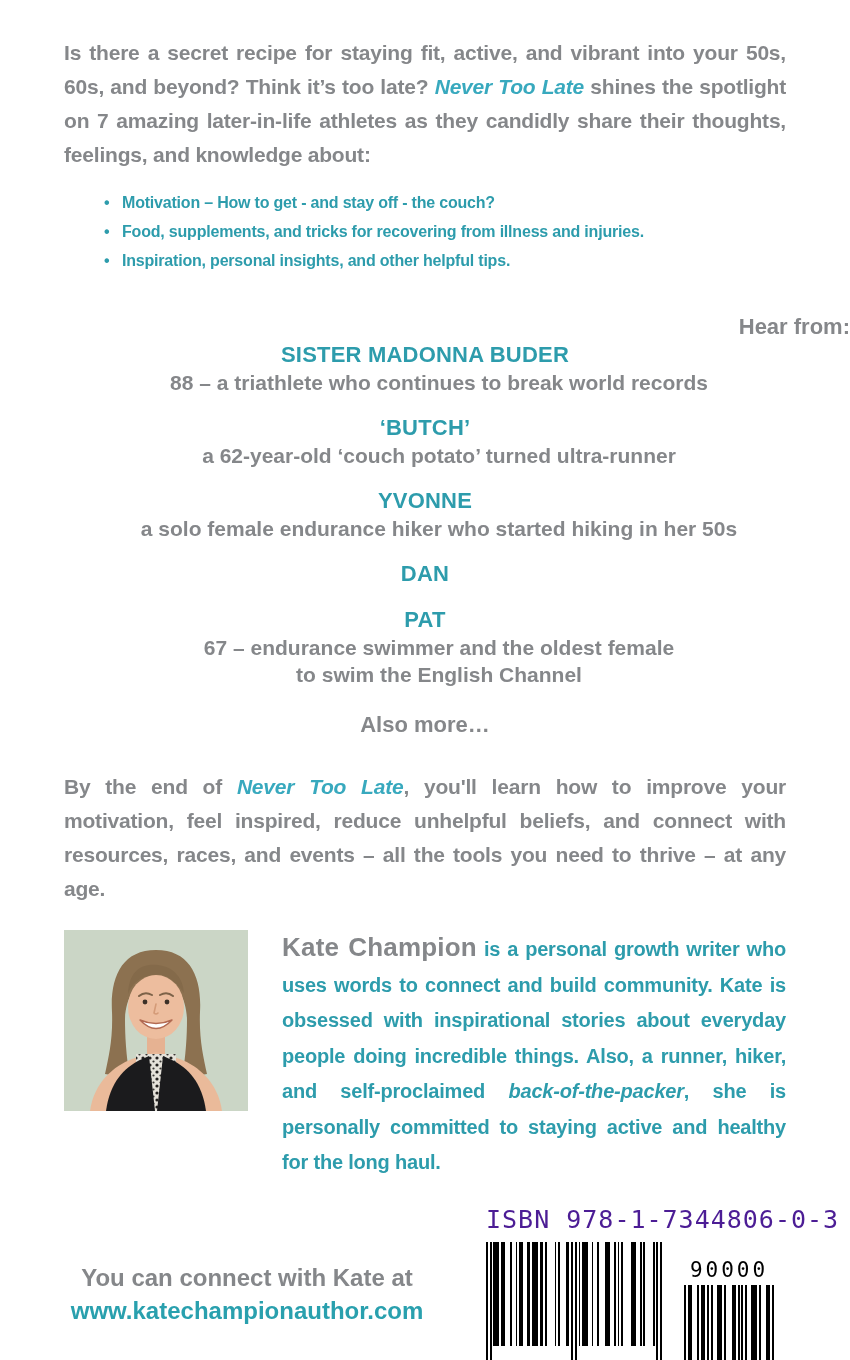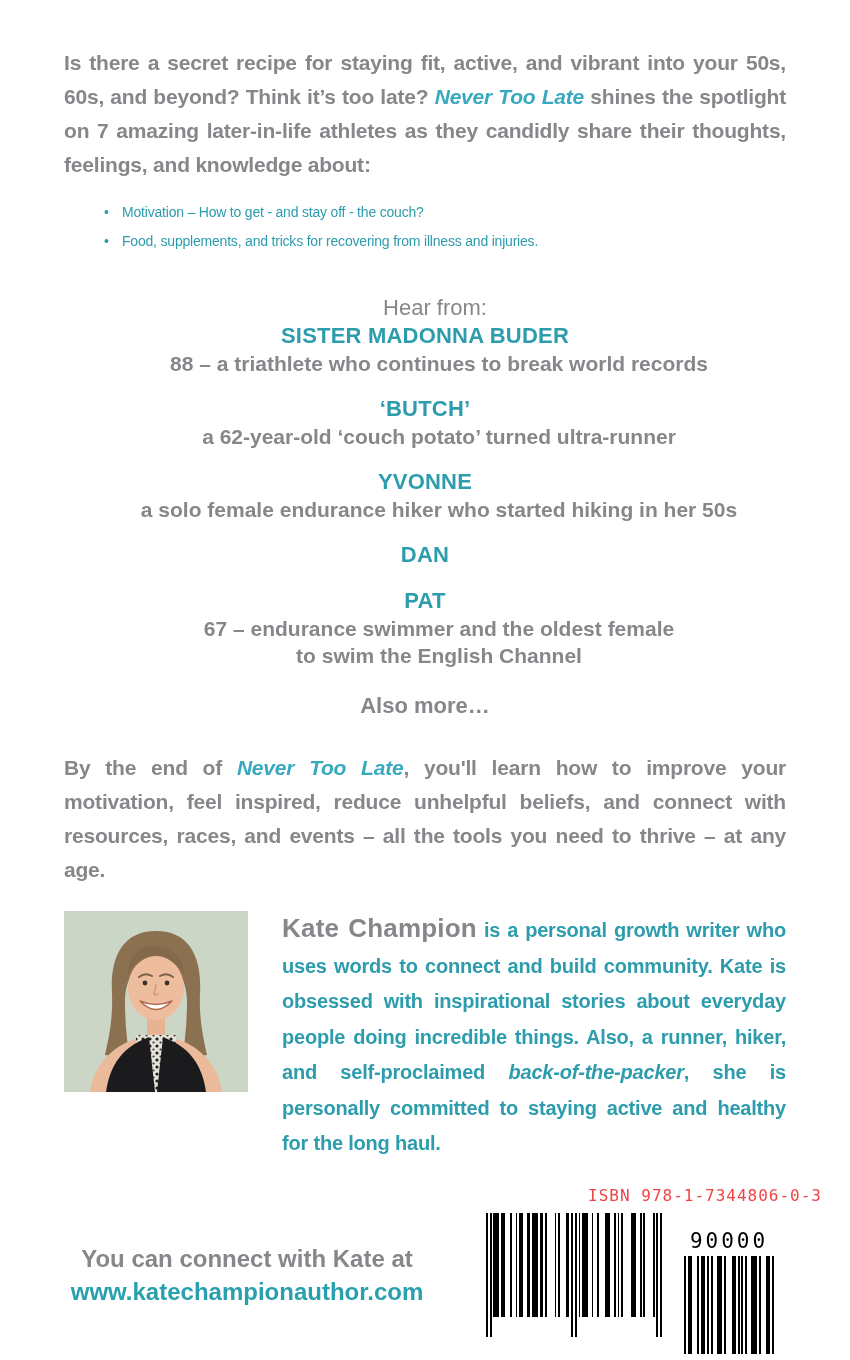--- a/index.html
+++ b/index.html
@@ -14,51 +14,51 @@
   
   .para{
     margin:0 64px;
     font-size:21px;
     font-weight:bold;
     line-height:34px;
     color:var(--gray,#85878a);
     text-align:justify;
     letter-spacing:-0.2px;
   }
-  .intro{margin-top:46px;}
+  .intro{margin-top:36px;}
   .outro{margin-top:32px;}
   .book-title{
     color:var(--title-teal,#38a9be);
     font-style:italic;
   }
   
   .bullets{
     margin:16px 64px 0 122px;
     padding:0;
     list-style:none;
   }
   .bullet-item{
     position:relative;
     color:var(--teal,#2d9cac);
-    font-weight:normal;
-    font-size:14px;
+    font-weight:bold;
+    font-size:16px;
     line-height:29px;
     letter-spacing:-0.2px;
   }
   .bullet-item::before{
     content:"\2022";
     position:absolute;
     left:-18px;
   }
   
   .hear-heading{
     margin-top:38px;
-    text-align:center;
-    color:var(--gray,#85878a);
-    font-weight:normal;
+    text-align:right;
+    color:var(--gray,#85878a);
+    font-weight:bold;
     font-size:22px;
     line-height:28px;
     margin-left:20px;
   }
   .people{margin-top:0;}
   .person{text-align:center;margin-bottom:18px;}
   .person-name{
     color:var(--teal,#2d9cac);
     font-weight:bold;
     font-size:22px;
@@ -124,25 +124,25 @@
   }
   .website{
     color:var(--link,#29a0ae);
     font-weight:bold;
     font-size:24px;
     line-height:33px;
   }
   .barcode-block{margin-left:auto;width:336px;}
   .isbn-line{
     font-family:"DejaVu Sans Mono","Liberation Mono",monospace;
-    font-size:16px;
+    font-size:25px;
     letter-spacing:1px;
-    text-align:right;
+    text-align:center;
     white-space:nowrap;
-    color:#ef4444;
+    color:#4c1d95;
   }
   .codes{display:flex;margin-top:8px;}
   .main-code{position:relative;width:176px;height:124px;}
   .main-bars{position:absolute;left:0;top:0;width:100%;height:100%;}
   .bar{position:absolute;top:0;height:84%;background:#000;}
   .bar.guard{height:100%;}
   .supp-code{margin-left:22px;width:90px;}
   .supp-digits{
     font-family:"DejaVu Sans Mono","Liberation Mono",monospace;
     font-size:21px;letter-spacing:3px;text-align:center;
@@ -156,20 +156,21 @@
 
 <div class="page">
 
   <p class="para intro"><span>Is there a secret recipe for staying fit, active, and vibrant into your 50s, 60s, and beyond? Think it’s too late? </span><span class="book-title">Never Too Late</span><span> shines the spotlight on 7 amazing later-in-life athletes as they candidly share their thoughts, feelings, and knowledge about:</span></p>
 
   <ul class="bullets">
   <li class="bullet-item">Motivation – How to get - and stay off - the couch?</li>
 
   <li class="bullet-item">Food, supplements, and tricks for recovering from illness and injuries.</li>
 
+  <li class="bullet-item">Inspiration, personal insights, and other helpful tips.</li>
 </ul>
 
   <div class="hear-heading">Hear from:</div>
 
   <div class="people">
   <div class="person">
     <div class="person-name">SISTER MADONNA BUDER</div>
     <div class="person-desc">88 – a triathlete who continues to break world records</div>
   </div>
 

